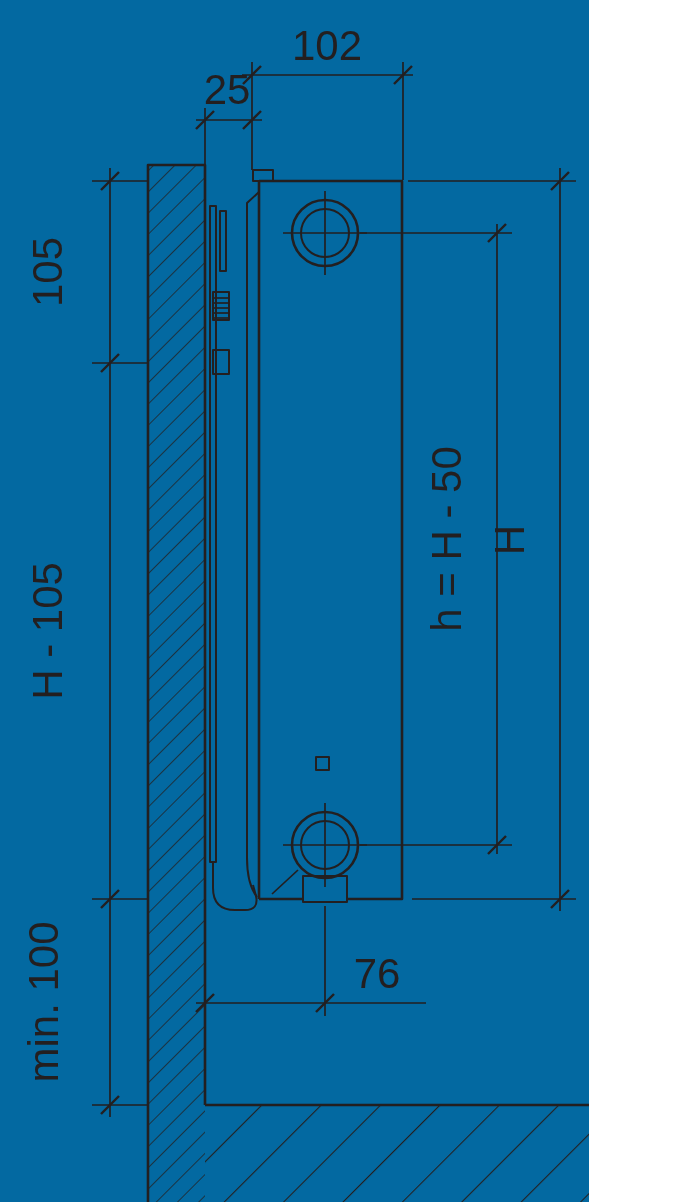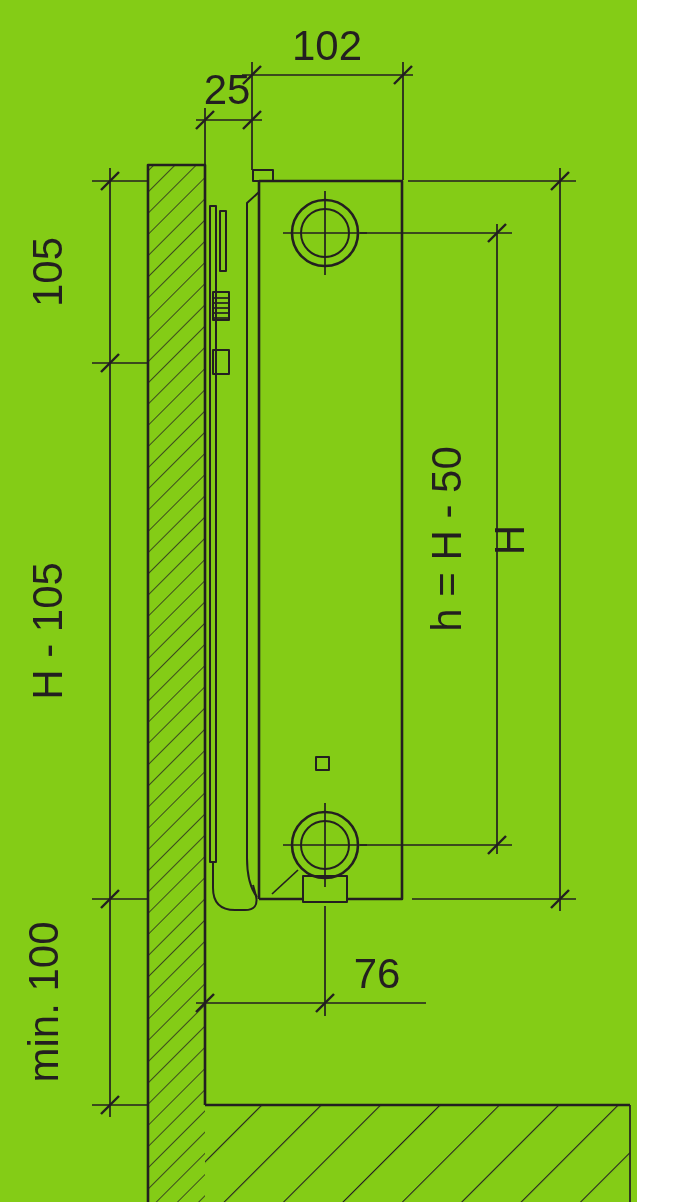--- a/index.html
+++ b/index.html
@@ -1,16 +1,16 @@
 <!DOCTYPE html>
 <html><head>
 <meta charset="utf-8">
 <style>
   html, body { margin: 0; padding: 0; background: #ffffff; }
-  .stage { width: 637px; height: 1202px; background: #84cc16; overflow: hidden; text-align: right; }
+  .stage { width: 589px; height: 1202px; background: #0369a1; overflow: hidden; text-align: right; }
   svg { display: block; }
 
   .outline { fill: none; stroke: #231f20; stroke-width: 2.6; stroke-linejoin: round; }
   .detail  { fill: none; stroke: #231f20; stroke-width: 2;   stroke-linejoin: round; }
   .thin    { fill: none; stroke: #231f20; stroke-width: 1.7; }
   .dim     { fill: none; stroke: #231f20; stroke-width: 1.7; }
   .tick    { stroke: #231f20; stroke-width: 2.4; }
   .lbl     { font-family: "Liberation Sans", sans-serif; font-size: 42px; fill: #231f20; }
 </style>
 </head>

